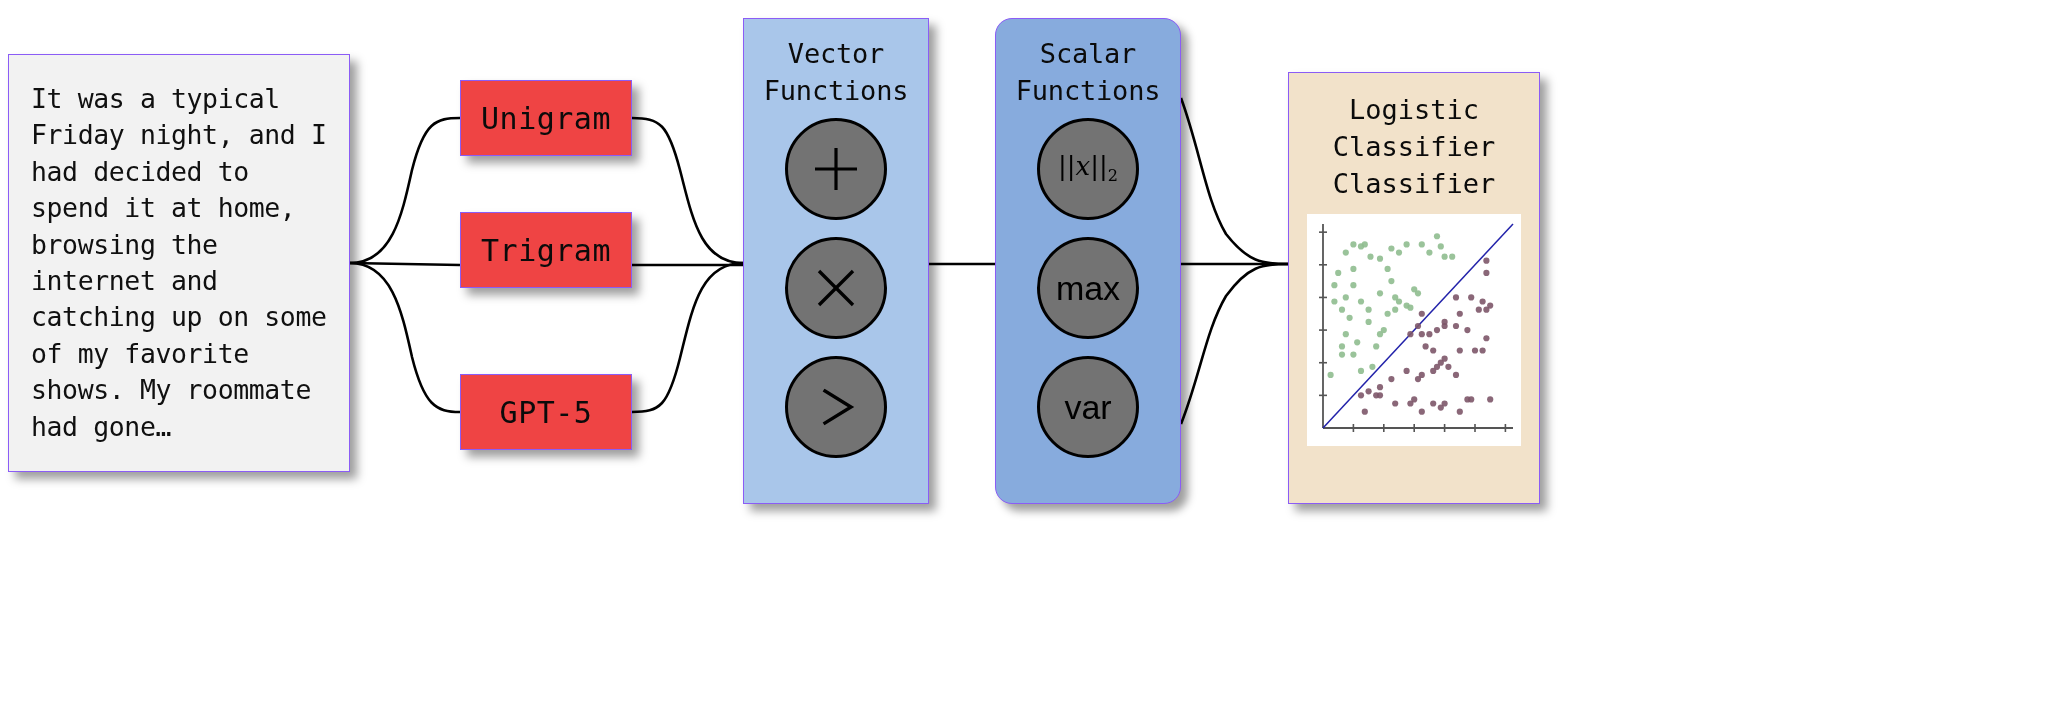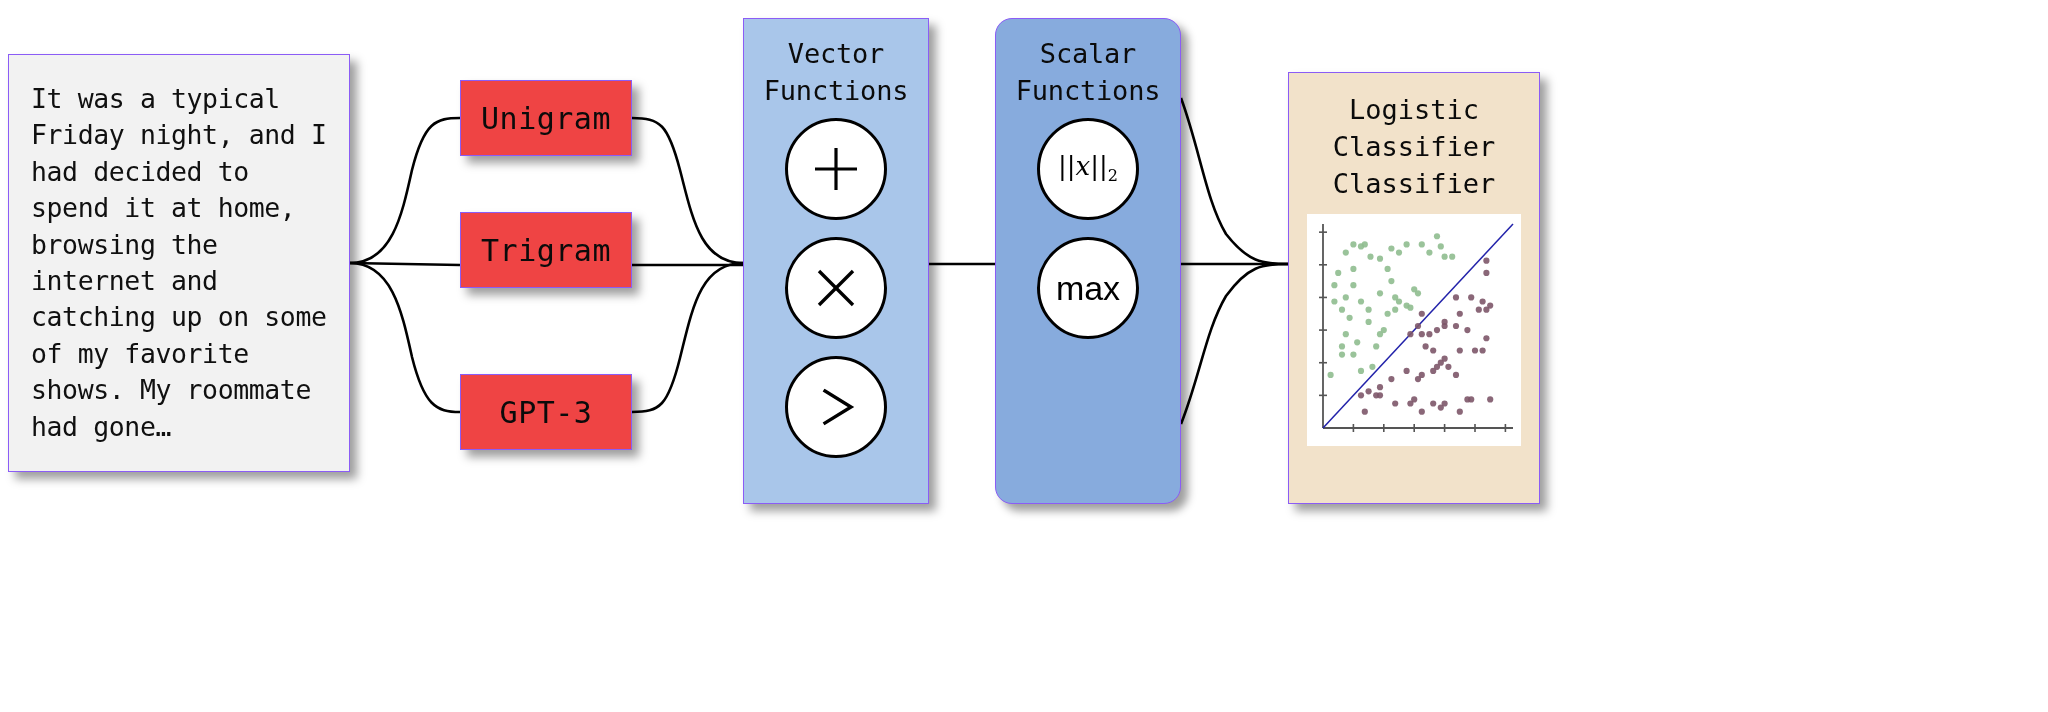--- a/index.html
+++ b/index.html
@@ -79,21 +79,21 @@
     margin-top:9px;
     display:flex;
     flex-direction:column;
     align-items:center;
     gap:17px;
   }
   .fcircle{
     width:96px;height:96px;
     border:3px solid #000;
     border-radius:50%;
-    background:#ffffff;
+    background:#737373;
     display:flex;
     align-items:center;
     justify-content:center;
     color:#000;
   }
   .fcircle.sym{ font-family:"DejaVu Sans", sans-serif; font-size:46px; font-weight:400; line-height:1;}
   .fcircle.serif{ font-family:Liberation Sans, sans-serif; font-size:34px; line-height:1;}
   .fcircle.math{ font-family:"DejaVu Serif", serif; font-size:26px; line-height:1;}
   .fcircle.math i{font-style:italic;}
   .fcircle.math sub{font-size:0.62em;}
@@ -159,21 +159,21 @@
 had gone…</div>
   </div>
 
   <div class="box featbox" id="box-unigram">
     <span>Unigram</span>
   </div>
   <div class="box featbox" id="box-trigram">
     <span>Trigram</span>
   </div>
   <div class="box featbox" id="box-gpt3">
-    <span>GPT-3</span>
+    <span>GPT-5</span>
   </div>
 
   <div class="box panel" id="panel-vector">
     <div class="panel-title">
       <div>Vector</div>
       <div>Functions</div>
     </div>
     <div class="circle-stack">
       <div class="fcircle sym">
         <svg width="52" height="52" viewBox="0 0 52 52" aria-hidden="true">
@@ -199,20 +199,23 @@
     <div class="panel-title">
       <div>Scalar</div>
       <div>Functions</div>
     </div>
     <div class="circle-stack">
       <div class="fcircle math">
         <span>||<i>x</i>||<sub>2</sub></span>
       </div>
       <div class="fcircle serif">
         <span>max</span>
+      </div>
+      <div class="fcircle serif">
+        <span>var</span>
       </div>
     </div>
   </div>
 
   <div class="box" id="box-classifier">
     <div id="classifier-title">
       <div>Logistic</div>
       <div>Classifier</div>
       <div>Classifier</div>
     </div>

